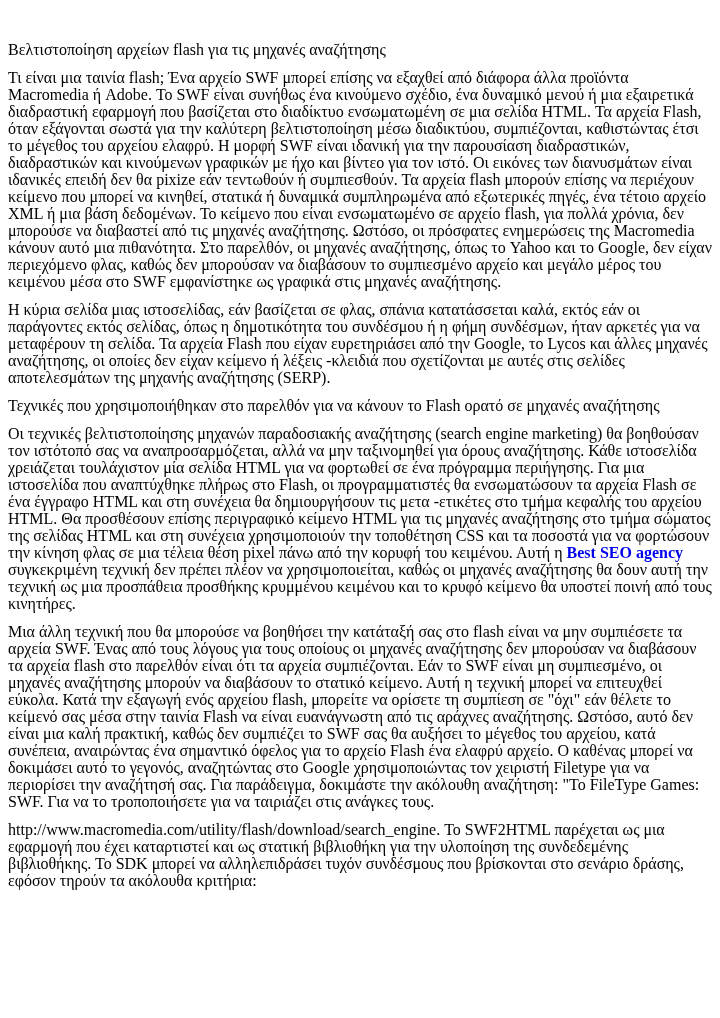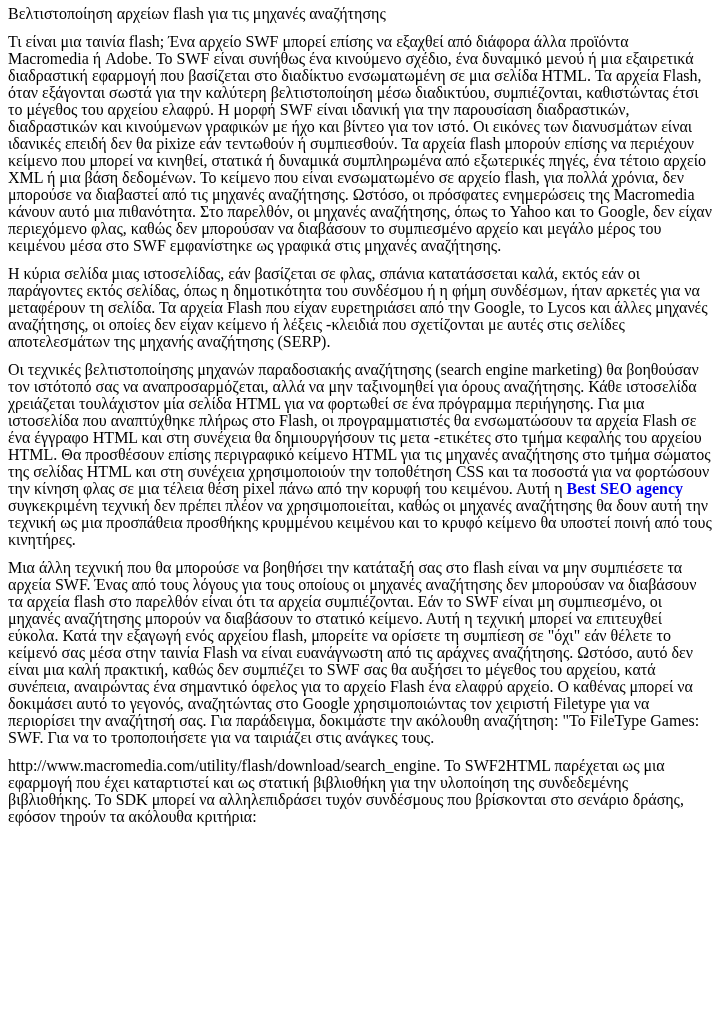--- a/index.html
+++ b/index.html
@@ -14,20 +14,21 @@
     font-family: "Liberation Serif", "DejaVu Serif", serif;
     font-size: 16px;
     line-height: 17px;
     color: #000000;
     -webkit-font-smoothing: antialiased;
   }
   .page {
     padding: 5px 8px 0 8px;
     box-sizing: border-box;
     width: 720px;
+    margin-top: 36px;
   }
   .para {
     margin: 0 0 11px 0;
     text-align: left;
     word-spacing: normal;
   }
   .inline-link {
     color: #0000EE;
     font-weight: bold;
     cursor: pointer;
@@ -37,20 +38,21 @@
 <body>
 
 <div class="page">
 
   <p class="para">Βελτιστοποίηση αρχείων flash για τις μηχανές αναζήτησης</p>
 
   <p class="para">Τι είναι μια ταινία flash; Ένα αρχείο SWF μπορεί επίσης να εξαχθεί από διάφορα άλλα προϊόντα Macromedia ή Adobe. Το SWF είναι συνήθως ένα κινούμενο σχέδιο, ένα δυναμικό μενού ή μια εξαιρετικά διαδραστική εφαρμογή που βασίζεται στο διαδίκτυο ενσωματωμένη σε μια σελίδα HTML. Τα αρχεία Flash, όταν εξάγονται σωστά για την καλύτερη βελτιστοποίηση μέσω διαδικτύου, συμπιέζονται, καθιστώντας έτσι το μέγεθος του αρχείου ελαφρύ. Η μορφή SWF είναι ιδανική για την παρουσίαση διαδραστικών, διαδραστικών και κινούμενων γραφικών με ήχο και βίντεο για τον ιστό. Οι εικόνες των διανυσμάτων είναι ιδανικές επειδή δεν θα pixize εάν τεντωθούν ή συμπιεσθούν. Τα αρχεία flash μπορούν επίσης να περιέχουν κείμενο που μπορεί να κινηθεί, στατικά ή δυναμικά συμπληρωμένα από εξωτερικές πηγές, ένα τέτοιο αρχείο XML ή μια βάση δεδομένων. Το κείμενο που είναι ενσωματωμένο σε αρχείο flash, για πολλά χρόνια, δεν μπορούσε να διαβαστεί από τις μηχανές αναζήτησης. Ωστόσο, οι πρόσφατες ενημερώσεις της Macromedia κάνουν αυτό μια πιθανότητα. Στο παρελθόν, οι μηχανές αναζήτησης, όπως το Yahoo και το Google, δεν είχαν περιεχόμενο φλας, καθώς δεν μπορούσαν να διαβάσουν το συμπιεσμένο αρχείο και μεγάλο μέρος του κειμένου μέσα στο SWF εμφανίστηκε ως γραφικά στις μηχανές αναζήτησης.</p>
 
   <p class="para">Η κύρια σελίδα μιας ιστοσελίδας, εάν βασίζεται σε φλας, σπάνια κατατάσσεται καλά, εκτός εάν οι παράγοντες εκτός σελίδας, όπως η δημοτικότητα του συνδέσμου ή η φήμη συνδέσμων, ήταν αρκετές για να μεταφέρουν τη σελίδα. Τα αρχεία Flash που είχαν ευρετηριάσει από την Google, το Lycos και άλλες μηχανές αναζήτησης, οι οποίες δεν είχαν κείμενο ή λέξεις -κλειδιά που σχετίζονται με αυτές στις σελίδες αποτελεσμάτων της μηχανής αναζήτησης (SERP).</p>
 
+  <p class="para">Τεχνικές που χρησιμοποιήθηκαν στο παρελθόν για να κάνουν το Flash ορατό σε μηχανές αναζήτησης</p>
 
   <p class="para">
     <span>Οι τεχνικές βελτιστοποίησης μηχανών παραδοσιακής αναζήτησης (search engine marketing) θα βοηθούσαν τον ιστότοπό σας να αναπροσαρμόζεται, αλλά να μην ταξινομηθεί για όρους αναζήτησης. Κάθε ιστοσελίδα χρειάζεται τουλάχιστον μία σελίδα HTML για να φορτωθεί σε ένα πρόγραμμα περιήγησης. Για μια ιστοσελίδα που αναπτύχθηκε πλήρως στο Flash, οι προγραμματιστές θα ενσωματώσουν τα αρχεία Flash σε ένα έγγραφο HTML και στη συνέχεια θα δημιουργήσουν τις μετα -ετικέτες στο τμήμα κεφαλής του αρχείου HTML. Θα προσθέσουν επίσης περιγραφικό κείμενο HTML για τις μηχανές αναζήτησης στο τμήμα σώματος της σελίδας HTML και στη συνέχεια χρησιμοποιούν την τοποθέτηση CSS και τα ποσοστά για να φορτώσουν την κίνηση φλας σε μια τέλεια θέση pixel πάνω από την κορυφή του κειμένου. Αυτή η </span><a class="inline-link">Best SEO agency</a><span> συγκεκριμένη τεχνική δεν πρέπει πλέον να χρησιμοποιείται, καθώς οι μηχανές αναζήτησης θα δουν αυτή την τεχνική ως μια προσπάθεια προσθήκης κρυμμένου κειμένου και το κρυφό κείμενο θα υποστεί ποινή από τους κινητήρες.</span>
   </p>
 
   <p class="para">Μια άλλη τεχνική που θα μπορούσε να βοηθήσει την κατάταξή σας στο flash είναι να μην συμπιέσετε τα αρχεία SWF. Ένας από τους λόγους για τους οποίους οι μηχανές αναζήτησης δεν μπορούσαν να διαβάσουν τα αρχεία flash στο παρελθόν είναι ότι τα αρχεία συμπιέζονται. Εάν το SWF είναι μη συμπιεσμένο, οι μηχανές αναζήτησης μπορούν να διαβάσουν το στατικό κείμενο. Αυτή η τεχνική μπορεί να επιτευχθεί εύκολα. Κατά την εξαγωγή ενός αρχείου flash, μπορείτε να ορίσετε τη συμπίεση σε "όχι" εάν θέλετε το κείμενό σας μέσα στην ταινία Flash να είναι ευανάγνωστη από τις αράχνες αναζήτησης. Ωστόσο, αυτό δεν είναι μια καλή πρακτική, καθώς δεν συμπιέζει το SWF σας θα αυξήσει το μέγεθος του αρχείου, κατά συνέπεια, αναιρώντας ένα σημαντικό όφελος για το αρχείο Flash ένα ελαφρύ αρχείο. Ο καθένας μπορεί να δοκιμάσει αυτό το γεγονός, αναζητώντας στο Google χρησιμοποιώντας τον χειριστή Filetype για να περιορίσει την αναζήτησή σας. Για παράδειγμα, δοκιμάστε την ακόλουθη αναζήτηση: "Το FileType Games: SWF. Για να το τροποποιήσετε για να ταιριάζει στις ανάγκες τους.</p>
 
   <p class="para">http://www.macromedia.com/utility/flash/download/search_engine. Το SWF2HTML παρέχεται ως μια εφαρμογή που έχει καταρτιστεί και ως στατική βιβλιοθήκη για την υλοποίηση της συνδεδεμένης βιβλιοθήκης. Το SDK μπορεί να αλληλεπιδράσει τυχόν συνδέσμους που βρίσκονται στο σενάριο δράσης, εφόσον τηρούν τα ακόλουθα κριτήρια:</p>
 
 </div>

